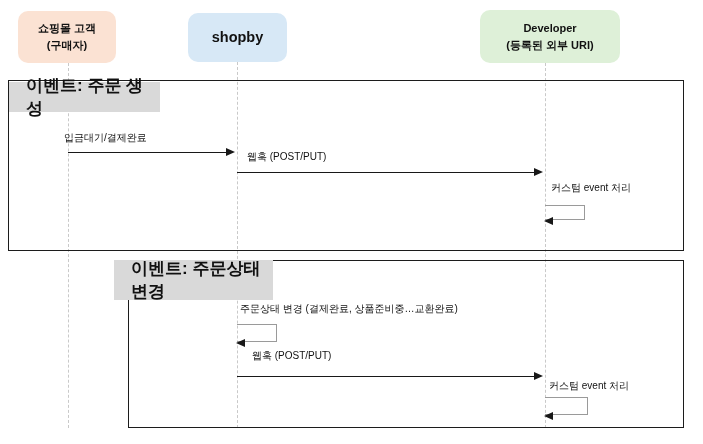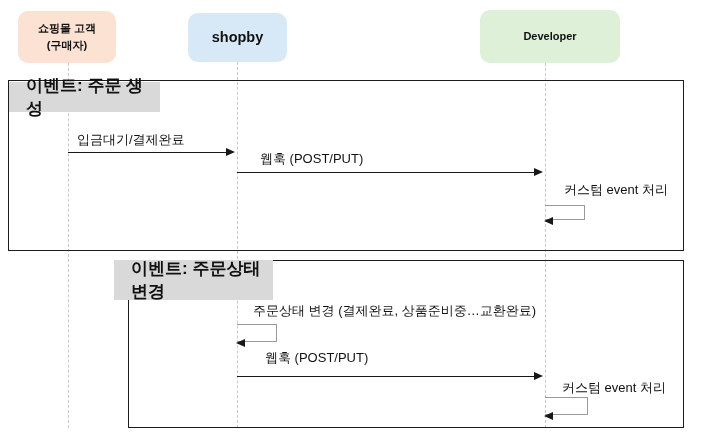--- a/index.html
+++ b/index.html
@@ -25,21 +25,21 @@
   .frame{position:absolute;border:1.6px solid #1c1c1c;background:transparent;}
   .frame-1{left:8px;top:80px;width:674px;height:169px;}
   .frame-2{left:128px;top:260px;width:554px;height:166px;}
   .frame-label{
     position:absolute;background:#d9d9d9;font-weight:bold;font-size:17px;
     display:flex;align-items:center;padding-left:17px;box-sizing:border-box;
   }
   .frame-label-1{left:9px;top:82px;width:151px;height:30px;}
   .frame-label-2{left:114px;top:260px;width:159px;height:40px;}
   
-  .msg{position:absolute;font-size:13px;white-space:nowrap;margin-left:13px;}
+  .msg{position:absolute;font-size:10px;white-space:nowrap;}
   .msg-1{left:64px;top:131px;}
   .msg-2{left:247px;top:150px;}
   .msg-3{left:551px;top:181px;}
   .msg-4{left:240px;top:302px;}
   .msg-5{left:252px;top:349px;}
   .msg-6{left:549px;top:379px;}
   
   .arrow{position:absolute;height:0;border-top:1.4px solid #181818;}
   .arrow .head{
     position:absolute;right:-9px;top:-5px;width:0;height:0;
@@ -69,20 +69,21 @@
 
   <div class="actor actor-customer" style="background: rgb(251, 226, 211);">
     <span>쇼핑몰 고객</span>
     <span>(구매자)</span>
   </div>
   <div class="actor actor-shopby" style="background: rgb(215, 232, 246); text-align: right;">
     <span>shopby</span>
   </div>
   <div class="actor actor-developer" style="background: rgb(222, 240, 216);">
     <span>Developer</span>
+    <span>(등록된 외부 URI)</span>
   </div>
 
   <div class="frame frame-1"></div>
   <div class="frame-label frame-label-1">이벤트: 주문 생성</div>
 
   <div class="msg msg-1">입금대기/결제완료</div>
   <div class="arrow arrow-1">
     <span class="head"></span>
   </div>
 

